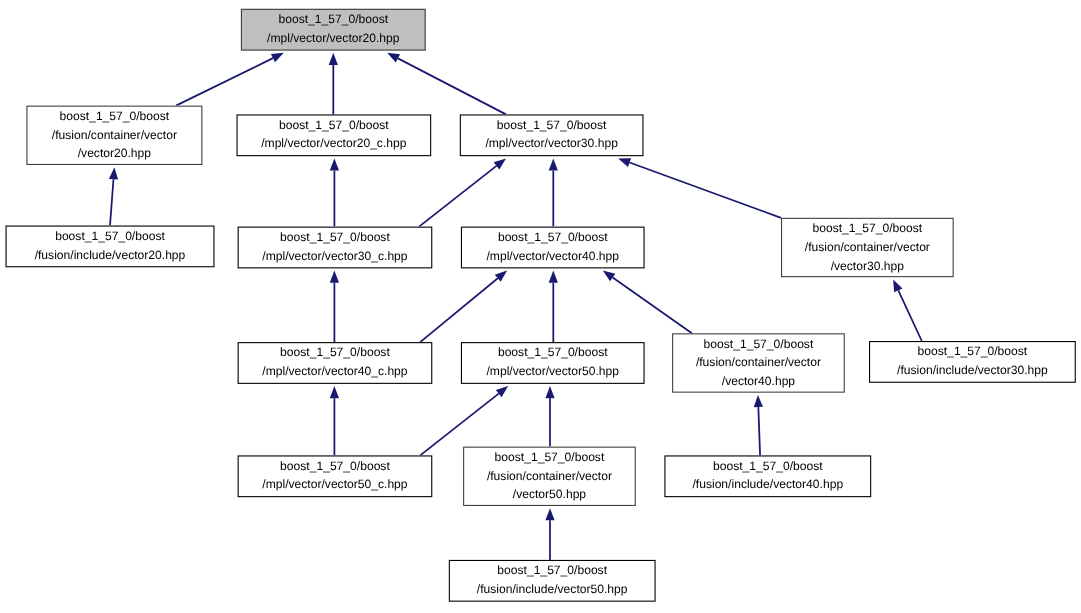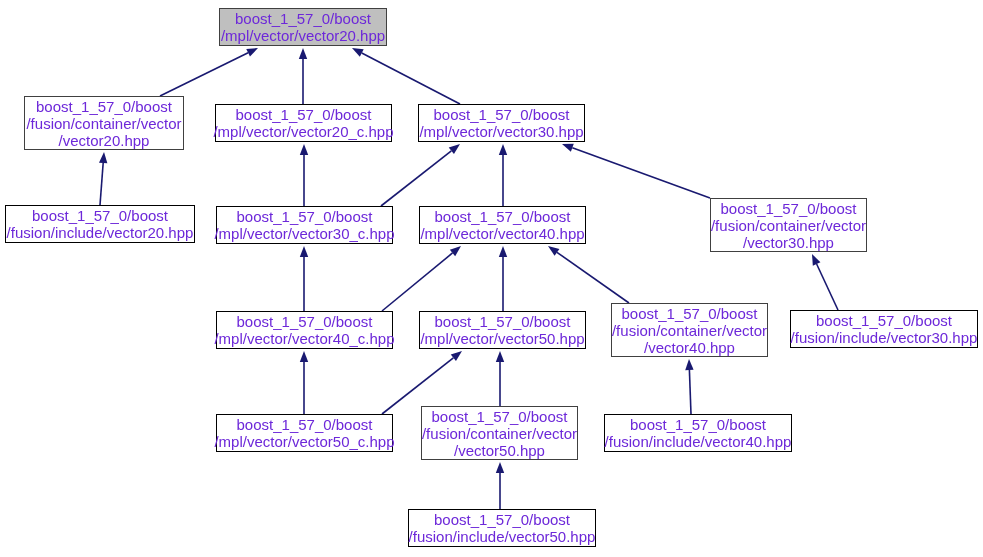--- a/index.html
+++ b/index.html
@@ -26,23 +26,23 @@
   }
   .node {
     position: absolute;
     box-sizing: border-box;
     background: #ffffff;
     border: 1px solid #000000;
     display: flex;
     align-items: center;
     justify-content: center;
     text-align: center;
-    font-size: 15px;
+    font-size: 11px;
     line-height: 17px;
-    color: #6d28d9;
+    color: #000000;
     white-space: pre-line;
     letter-spacing: 0px;
     z-index: 2;
   }
   .node.root {
     background: #bfbfbf;
     border: 1px solid #404040;
     box-shadow: 0 0 0 0 transparent;
   }
   .node.thick {

